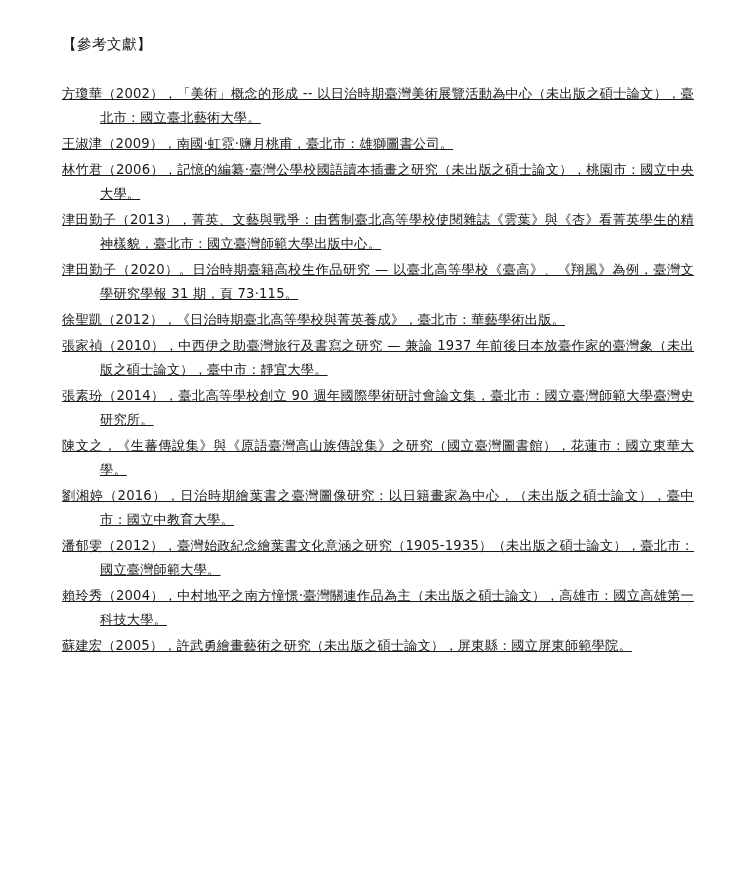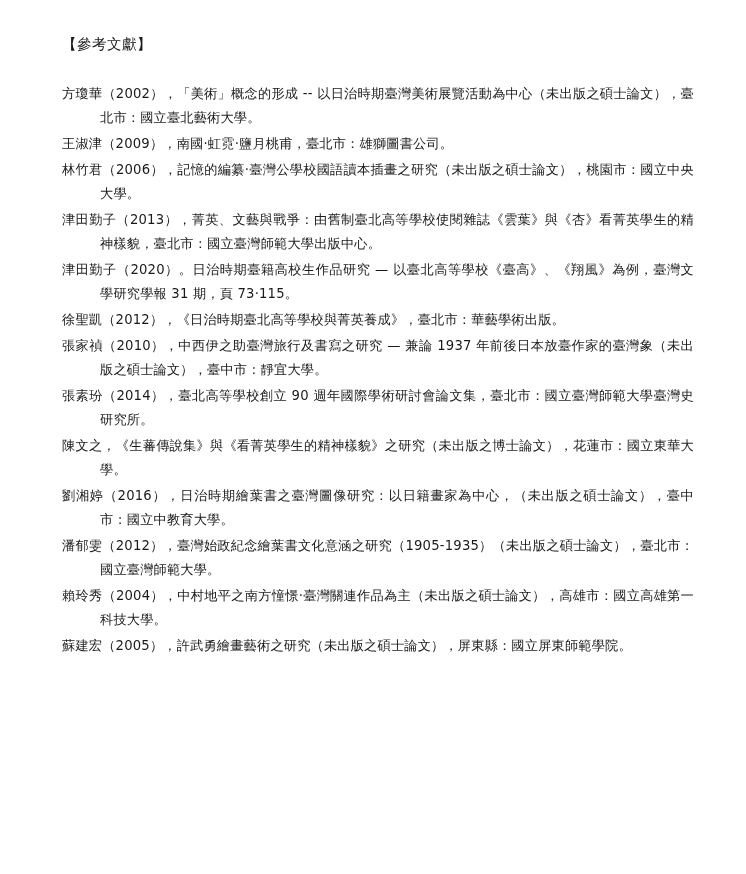--- a/index.html
+++ b/index.html
@@ -35,35 +35,36 @@
   }
   .ref-item {
     font-size: 13.2px;
     line-height: 1.82;
     margin-bottom: 2px;
     padding-left: 38px;
     text-indent: -38px;
     letter-spacing: 0.2px;
     text-align: justify;
     word-break: break-all;
+    text-decoration: underline;
   }
 </style>
 </head>
 <body>
 
 <div class="page">
   <div class="section-title">【參考文獻】</div>
   <ul class="ref-list">
     <li class="ref-item">方瓊華（2002），「美術」概念的形成 -- 以日治時期臺灣美術展覽活動為中心（未出版之碩士論文），臺北市：國立臺北藝術大學。</li>
     <li class="ref-item">王淑津（2009），南國‧虹霓‧鹽月桃甫，臺北市：雄獅圖書公司。</li>
     <li class="ref-item">林竹君（2006），記憶的編纂‧臺灣公學校國語讀本插畫之研究（未出版之碩士論文），桃園市：國立中央大學。</li>
     <li class="ref-item">津田勤子（2013），菁英、文藝與戰爭：由舊制臺北高等學校使閱雜誌《雲葉》與《杏》看菁英學生的精神樣貌，臺北市：國立臺灣師範大學出版中心。</li>
     <li class="ref-item">津田勤子（2020）。日治時期臺籍高校生作品研究 — 以臺北高等學校《臺高》、《翔風》為例，臺灣文學研究學報 31 期，頁 73‧115。</li>
     <li class="ref-item">徐聖凱（2012），《日治時期臺北高等學校與菁英養成》，臺北市：華藝學術出版。</li>
     <li class="ref-item">張家禎（2010），中西伊之助臺灣旅行及書寫之研究 — 兼論 1937 年前後日本放臺作家的臺灣象（未出版之碩士論文），臺中市：靜宜大學。</li>
     <li class="ref-item">張素玢（2014），臺北高等學校創立 90 週年國際學術研討會論文集，臺北市：國立臺灣師範大學臺灣史研究所。</li>
-    <li class="ref-item">陳文之，《生蕃傳說集》與《看菁英學生的精神樣貌》之研究（未出版之博士論文），花蓮市：國立東華大學。</li>
+    <li class="ref-item">陳文之，《生蕃傳說集》與《原語臺灣高山族傳說集》之研究（國立臺灣圖書館），花蓮市：國立東華大學。</li>
     <li class="ref-item">劉湘婷（2016），日治時期繪葉書之臺灣圖像研究：以日籍畫家為中心，（未出版之碩士論文），臺中市：國立中教育大學。</li>
     <li class="ref-item">潘郁雯（2012），臺灣始政紀念繪葉書文化意涵之研究（1905-1935）（未出版之碩士論文），臺北市：國立臺灣師範大學。</li>
     <li class="ref-item">賴玲秀（2004），中村地平之南方憧憬‧臺灣關連作品為主（未出版之碩士論文），高雄市：國立高雄第一科技大學。</li>
     <li class="ref-item">蘇建宏（2005），許武勇繪畫藝術之研究（未出版之碩士論文），屏東縣：國立屏東師範學院。</li>
   </ul>
 </div>
 
 </body></html>

